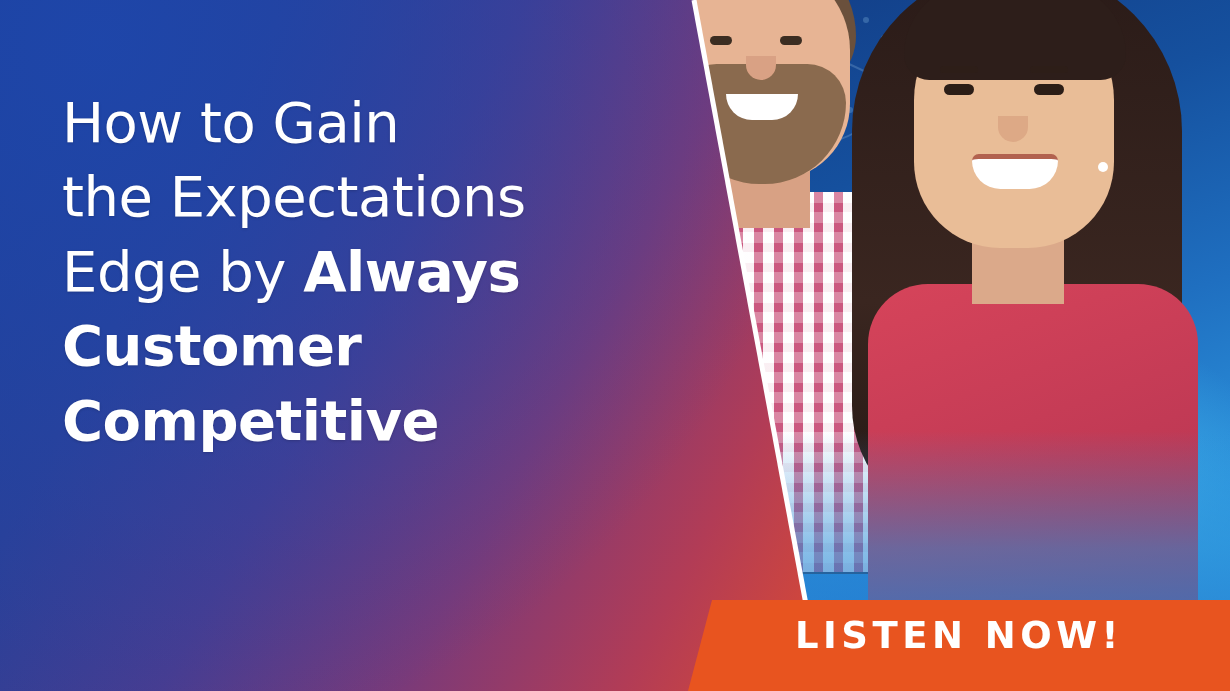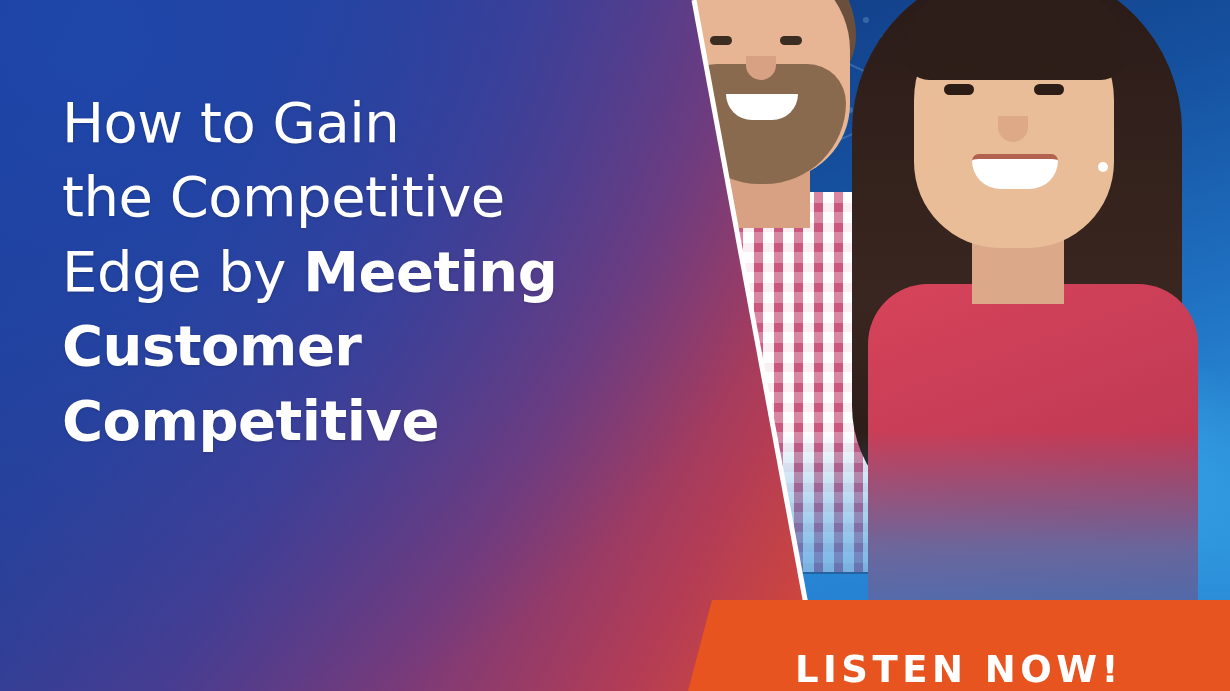--- a/index.html
+++ b/index.html
@@ -108,21 +108,21 @@
   
   .cta {
     position: absolute;
     left: 688px;
     bottom: 0;
     width: 542px;
     height: 91px;
     background: #e8541f;
     clip-path: polygon(24px 0, 542px 0, 542px 91px, 0 91px);
     display: flex;
-    align-items: flex-end;
+    align-items: flex-start;
     justify-content: center;
     cursor: pointer;
   }
   .cta-label {
     color: #ffffff;
     font-family: "DejaVu Sans", sans-serif;
     font-size: 37px;
     font-weight: 700;
     letter-spacing: 4.5px;
     margin-top: 14px;
@@ -339,22 +339,22 @@
 
     <div class="photo-fade"></div>
   </div>
 
   <svg class="diagonal-line" viewBox="0 0 640 691" xmlns="http://www.w3.org/2000/svg" preserveAspectRatio="none">
     <line x1="104" y1="0" x2="232" y2="691" stroke="#ffffff" stroke-width="5"></line>
   </svg>
 
   <div class="headline">
     <span class="ln">How to Gain</span>
-    <span class="ln">the Competitive</span>
-    <span class="ln"><span>Edge by </span><span class="b">Meeting</span></span>
+    <span class="ln">the Expectations</span>
+    <span class="ln"><span>Edge by </span><span class="b">Always</span></span>
     <span class="ln b">Customer</span>
     <span class="ln b">Competitive</span>
   </div>
 
   <div class="cta">
     <span class="cta-label">LISTEN NOW!</span>
   </div>
 
 </div>
 

